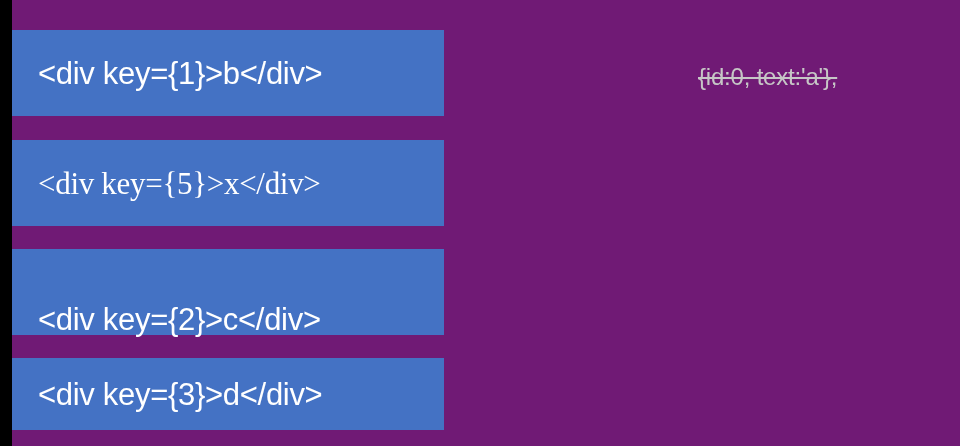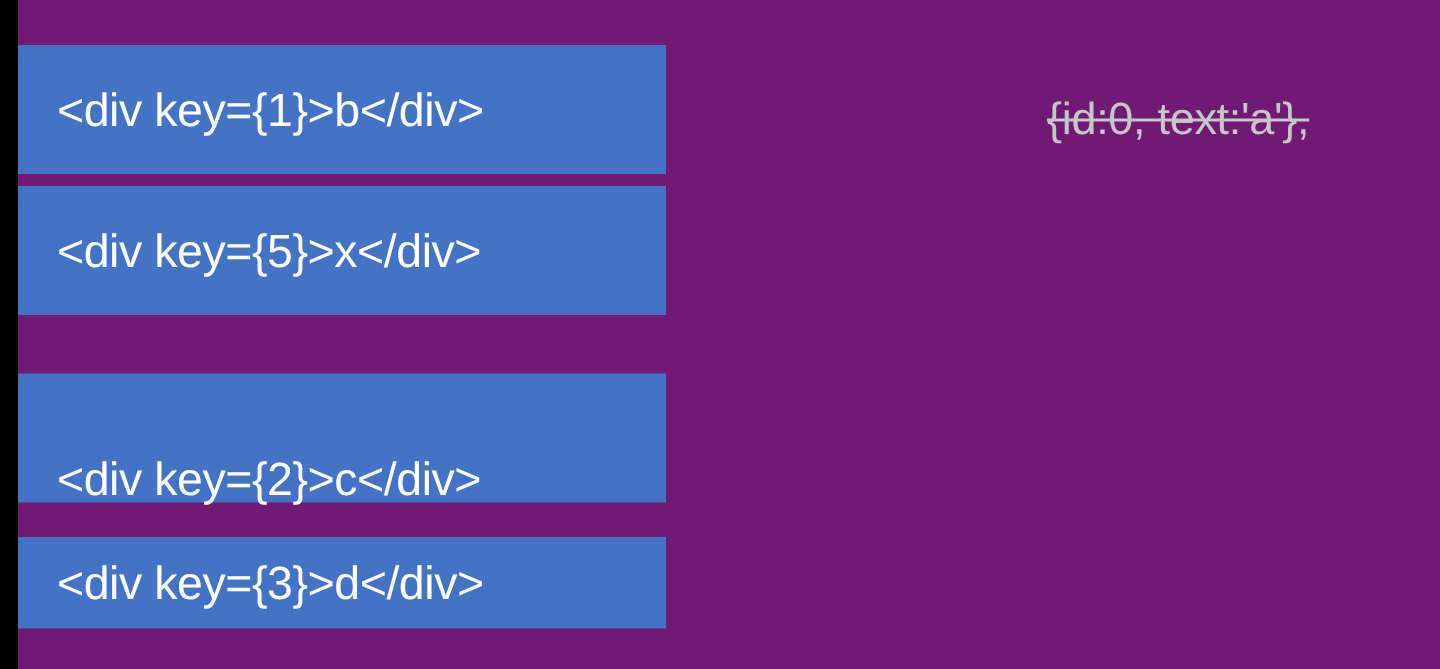--- a/index.html
+++ b/index.html
@@ -38,23 +38,23 @@
     width: 432px;
     height: 86px;
     background: #4472C4;
     display: flex;
     align-items: center;
     box-sizing: border-box;
     padding-left: 26px;
   }
 
   .row-0 { top: 30px; }
-  .row-1 { top: 124px; }
+  .row-1 { top: 140px; font-family: Liberation Serif, serif; }
   .row-2 { top: 249px; align-items: flex-end; }
-  .row-3 { top: 358px; height: 61px; }
+  .row-3 { top: 358px; height: 72px; }
 
   .row-label {
     color: #FFFFFF;
     font-size: 31px;
     line-height: 1;
     letter-spacing: -0.3px;
     white-space: nowrap;
     font-weight: 400;
   }
 
@@ -64,21 +64,21 @@
     left: 440px;
     top: 0;
     width: 520px;
     height: 446px;
   }
 
   .data-entry {
     position: absolute;
     white-space: nowrap;
     color: #C6C6C6;
-    font-size: 30px;
+    font-size: 24px;
     line-height: 1;
     letter-spacing: -0.2px;
     font-weight: 400;
   }
 
   .data-entry.struck {
     text-decoration: line-through;
     text-decoration-thickness: 2px;
   }
 

